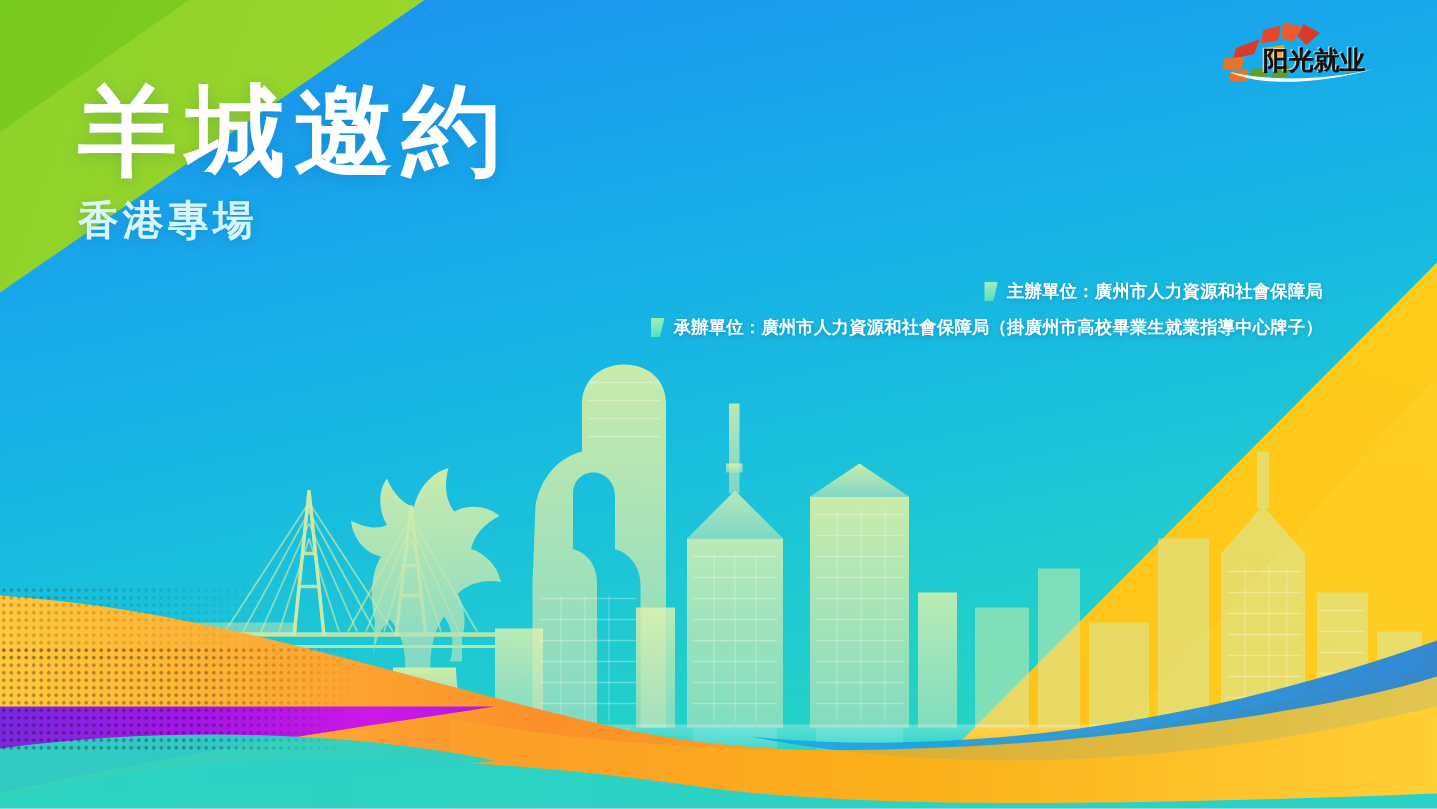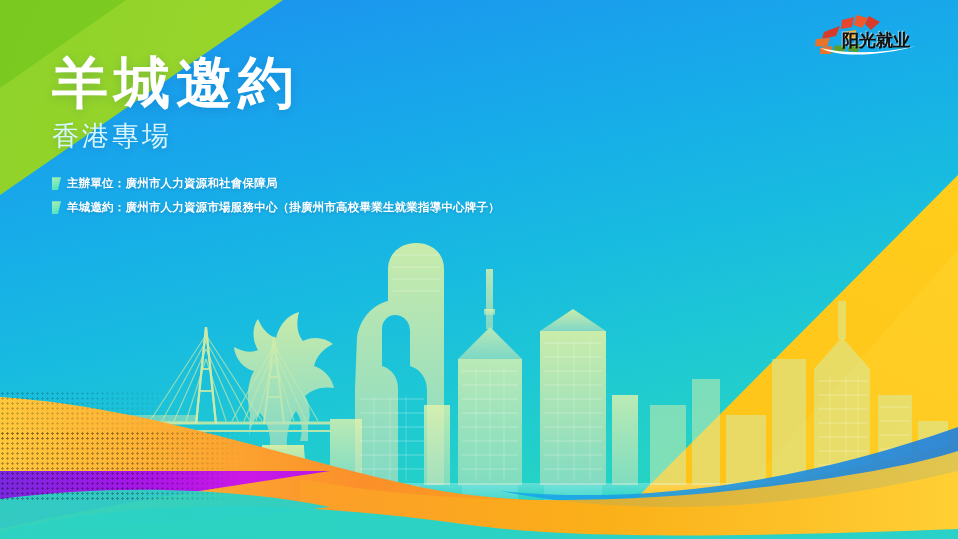--- a/index.html
+++ b/index.html
@@ -78,55 +78,56 @@
             mask-image:linear-gradient(95deg,#000 0%,transparent 70%);
     pointer-events:none;
   }
 
   
   .content{position:absolute;left:52px;top:54px;width:830px;}
 
   .title-main{
     font-family:"DejaVu Sans","Liberation Sans",sans-serif;
     font-weight:700;
-    font-size:56px;
+    font-size:66px;
     line-height:1.04;
     letter-spacing:6px;
     color:#ffffff;
     margin:0 0 6px 0;
     text-shadow:0 2px 10px rgba(0,60,120,.18);
     white-space:nowrap;
   }
   .title-sub{
     font-family:"DejaVu Sans","Liberation Sans",sans-serif;
     font-weight:700;
     font-size:38px;
     line-height:1.12;
     letter-spacing:1px;
     color:#ffffff;
     margin:0 0 14px 0;
     text-shadow:0 2px 8px rgba(0,60,120,.16);
     white-space:nowrap;
   }
   .title-venue{
     font-family:"DejaVu Sans","Liberation Sans",sans-serif;
-    font-weight:400;
+    font-weight:700;
     font-size:27px;
     letter-spacing:3px;
     color:#d8f6ff;
     margin:0 0 22px 0;
     text-shadow:0 2px 7px rgba(0,60,120,.18);
     white-space:nowrap;
   }
 
   .org-list{list-style:none;margin:0;padding:0;}
   .org-row{
     display:flex;align-items:center;
     margin-bottom:9px;
     white-space:nowrap;
+    justify-content:flex-end;
   }
   .org-mark{
     width:9px;height:13px;margin-right:6px;flex:none;
     background:linear-gradient(160deg,#a8f0b4,#49e0c2);
     clip-path:polygon(0 0,100% 0,65% 100%,0 100%);
   }
   .org-text{
     font-family:"DejaVu Sans","Liberation Sans",sans-serif;
     font-weight:700;
     font-size:11.5px;
@@ -327,21 +328,21 @@
     <h1 class="title-main">羊城邀約</h1>
     <h3 class="title-venue">香港專場</h3>
 
     <ul class="org-list">
       <li class="org-row">
         <span class="org-mark"></span>
         <span class="org-text">主辦單位：廣州市人力資源和社會保障局</span>
       </li>
       <li class="org-row">
         <span class="org-mark"></span>
-        <span class="org-text">羊城邀約：廣州市人力資源市場服務中心（掛廣州市高校畢業生就業指導中心牌子）</span>
+        <span class="org-text">承辦單位：廣州市人力資源和社會保障局（掛廣州市高校畢業生就業指導中心牌子）</span>
       </li>
     </ul>
   </div>
 
   <div class="logo">
     <svg viewBox="0 0 122 48" aria-hidden="true">
 
       <g>
         <path d="M18 20 L34 14 L30 24 L16 27 Z" fill="#d93b2b"></path>
         <path d="M36 8 L48 5 L46 15 L35 17 Z" fill="#e8452f"></path>

